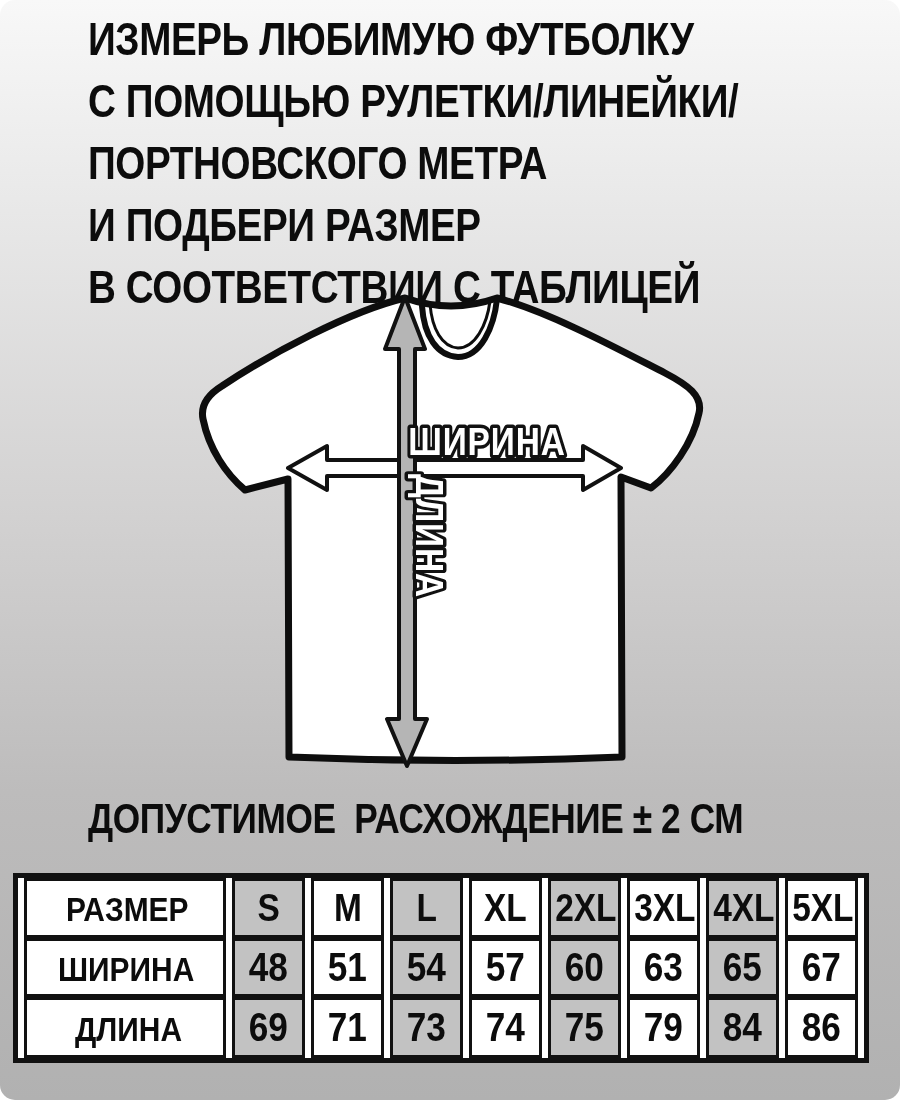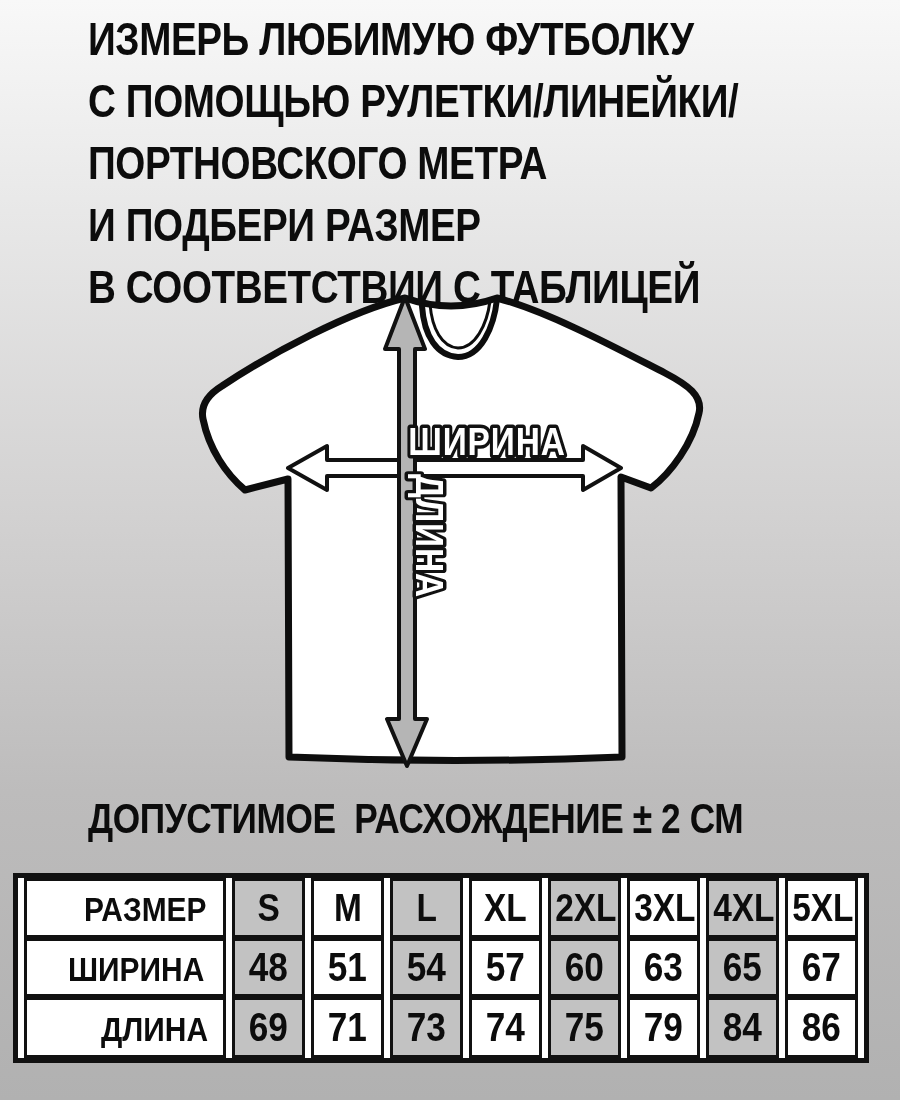--- a/index.html
+++ b/index.html
@@ -3,20 +3,21 @@
 <meta charset="utf-8">
 <style>
   html,body{margin:0;padding:0;}
   .page{
     position:relative;
     width:900px;height:1100px;
     overflow:hidden;
     background:linear-gradient(180deg,#f8f8f8 0%,#e9e9e9 18%,#d2d1d1 47%,#bdbcbc 72%,#b1b1b1 100%);
     font-family:"Liberation Sans","DejaVu Sans",sans-serif;
     color:#0c0c0c;
+    border-radius:15px;
   }
   
   .heading{
     position:absolute;left:88px;top:8px;
     transform:scaleX(0.84);transform-origin:0 0;
     white-space:nowrap;
   }
   .heading .h-line{
     font-size:46px;line-height:62px;font-weight:700;
     letter-spacing:-0.5px;
@@ -43,21 +44,21 @@
     border:3px solid #111111;
     background:#ffffff;
     text-align:center;vertical-align:middle;
     font-weight:700;
     padding:0;
     overflow:hidden;
   }
   .size-table tr.r-head td{height:54px;font-size:38px;}
   .size-table tr.r-width td{height:53px;font-size:40px;}
   .size-table tr.r-length td{height:55px;font-size:40px;}
-  .size-table td.lbl{text-align:right;font-size:34px;}
+  .size-table td.lbl{text-align:center;font-size:34px;}
   .size-table td.g{background:#c2c2c2;}
   .size-table td span{
     display:inline-block;
     transform:scaleX(0.88);
     transform-origin:center center;
     white-space:nowrap;
   }
   .size-table td.lbl span{
     transform-origin:left center;
     margin-left:21px;

